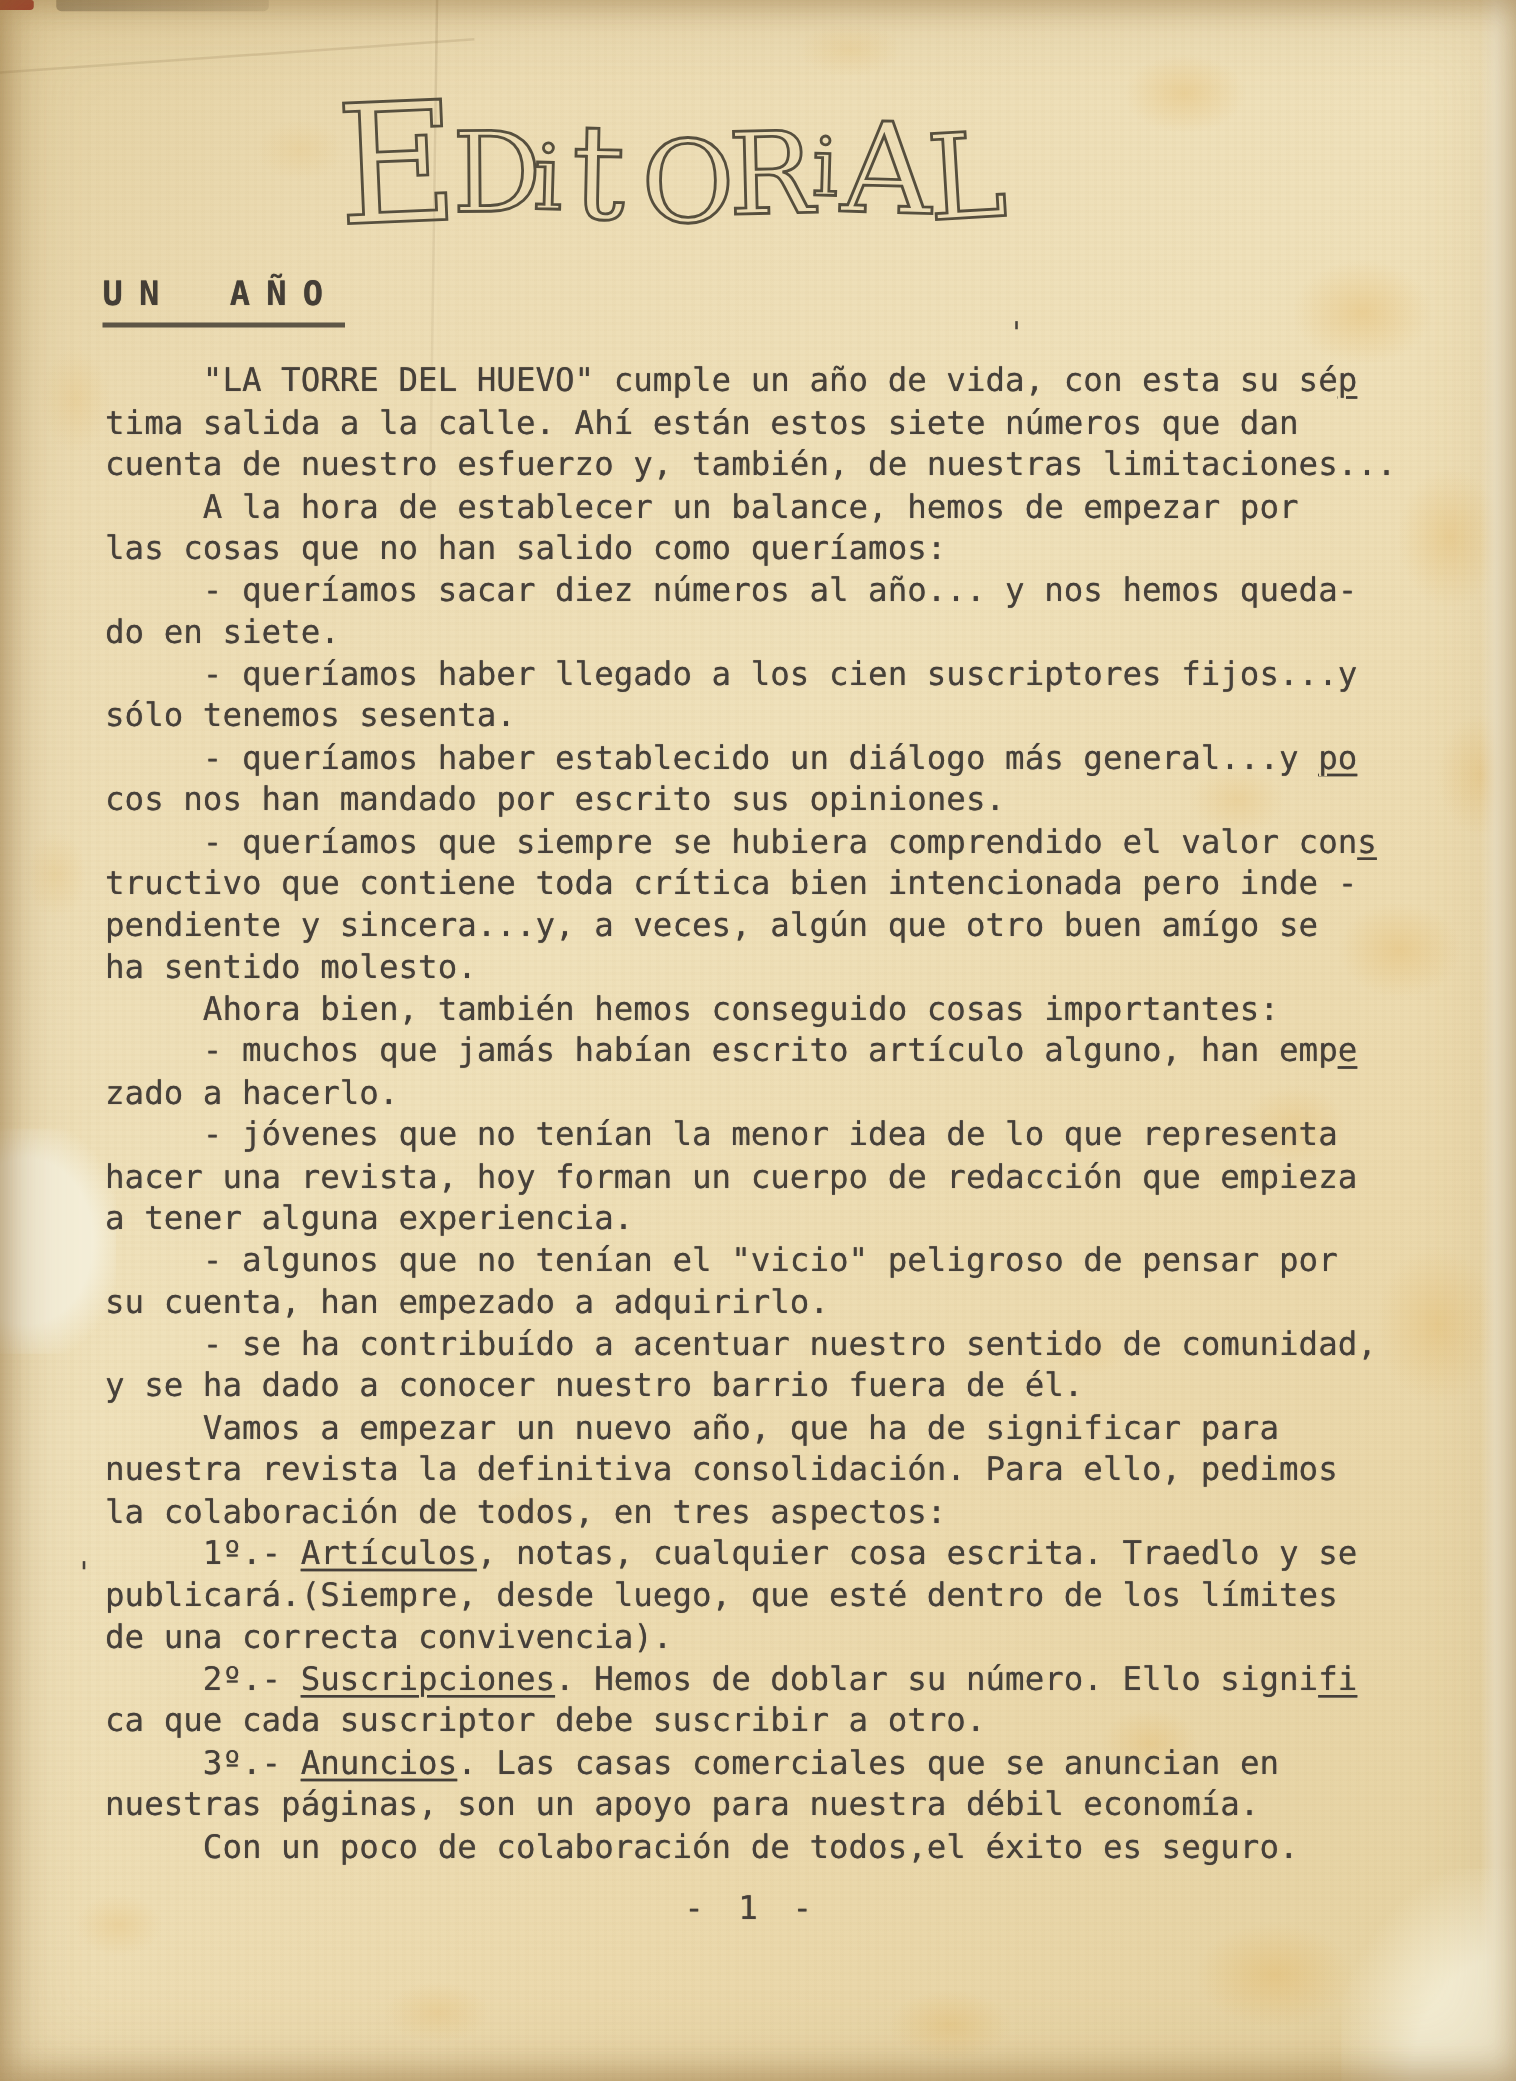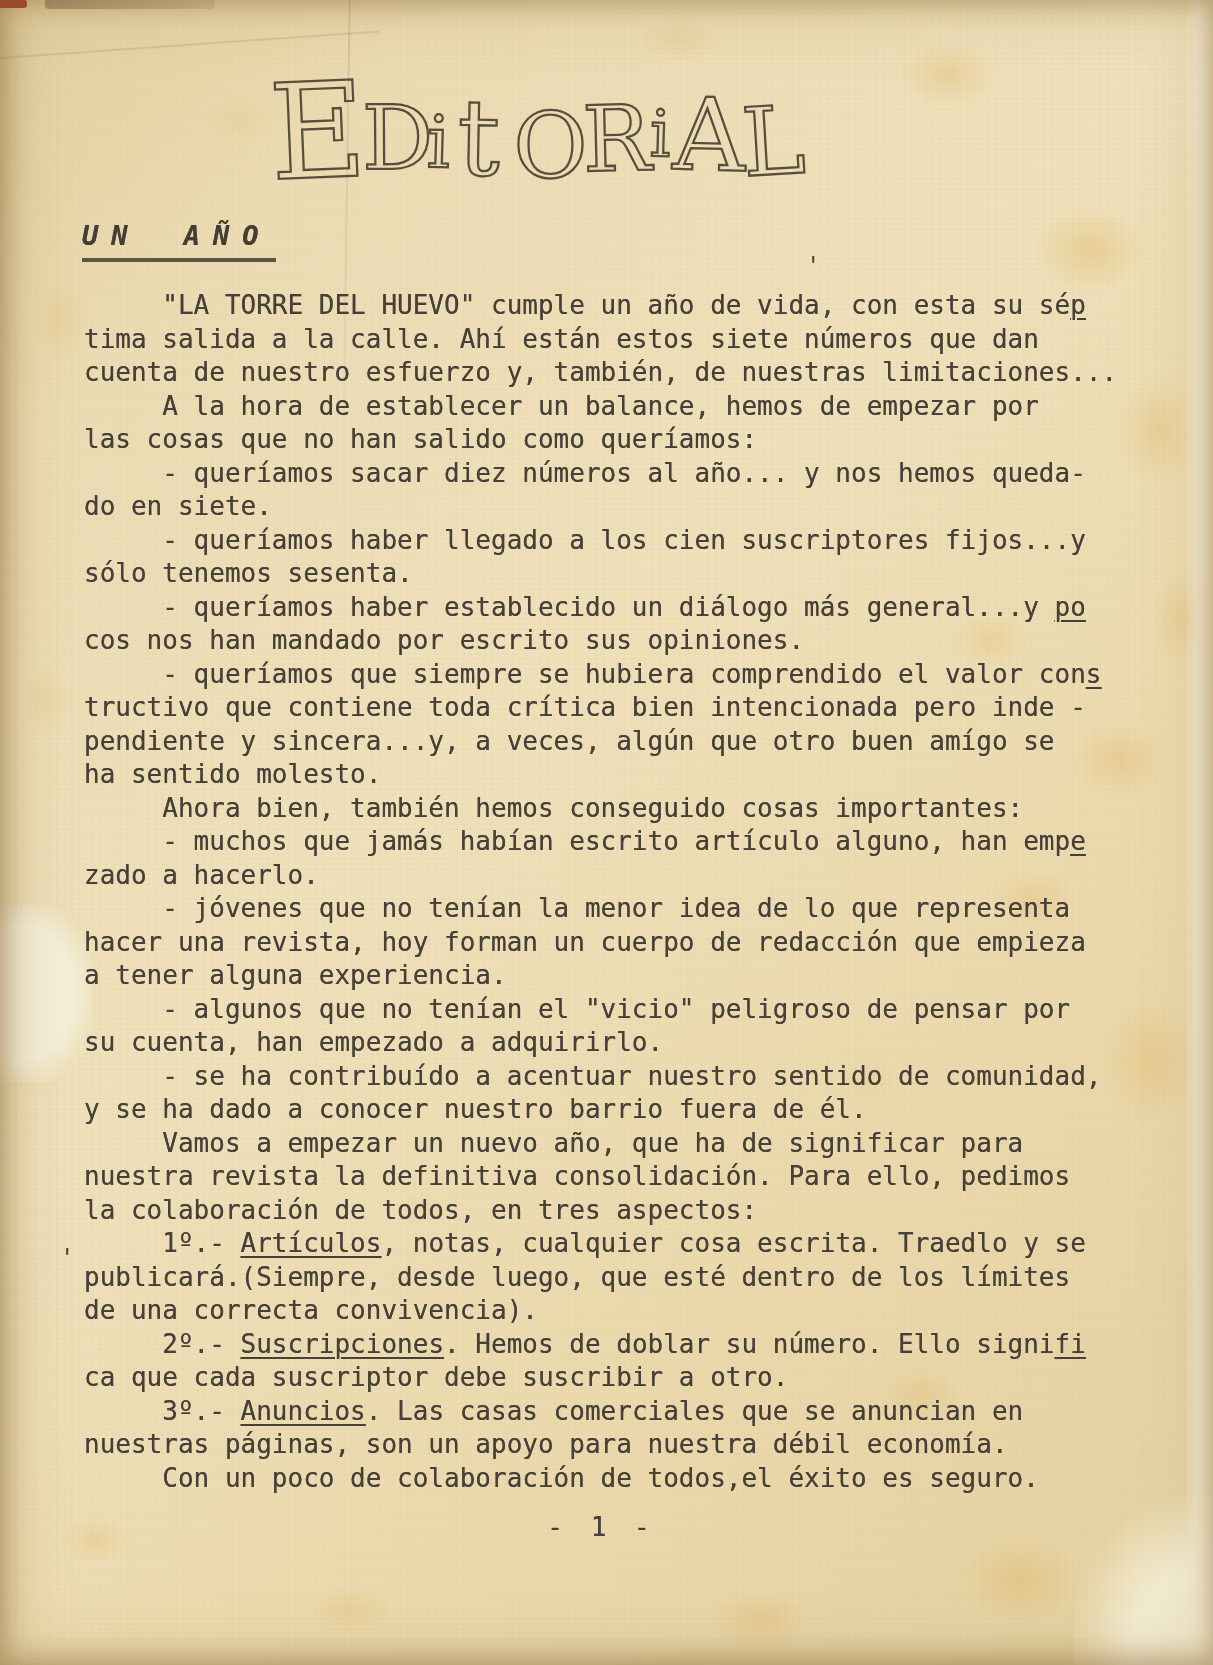--- a/index.html
+++ b/index.html
@@ -54,21 +54,21 @@
   .vignette{position:absolute;inset:0;pointer-events:none;
     box-shadow: inset 0 0 70px rgba(150,115,60,.28),
                 inset 12px 0 28px rgba(130,95,45,.22),
                 inset 0 -10px 22px rgba(130,95,45,.25),
                 inset 0 8px 18px rgba(130,95,45,.16);}
   .title-svg{position:absolute;left:258px;top:30px;width:548px;height:182px;transform:rotate(-.4deg);}
   .title-svg text{font-family:"DejaVu Serif",serif;fill:none;stroke:#564f3e;stroke-width:2.4px;}
   .heading{position:absolute;left:82px;top:220px;font-size:27px;font-weight:bold;
     letter-spacing:13px;word-spacing:14px;color:#443e36;width:-moz-fit-content;width:fit-content;
     padding:0 4px 7px 0;border-bottom:4px solid rgba(68,62,52,.85);
-    text-shadow:0 0 .6px rgba(70,60,45,.8);font-style:italic;}
+    text-shadow:0 0 .6px rgba(70,60,45,.8);}
   .body-text{position:absolute;left:84px;top:289px;font-size:26px;line-height:33.5px;
     white-space:pre;color:#46403a;text-shadow:0 0 .6px rgba(70,60,45,.75);}
   .line{height:33.5px;}
   .u{text-decoration:underline;text-decoration-thickness:2px;text-underline-offset:4px;}
   .page-number{position:absolute;left:84px;top:1512px;width:1035px;text-align:center;
     font-size:26px;letter-spacing:6px;color:#46403a;text-shadow:0 0 .6px rgba(70,60,45,.75);}
   .stray{position:absolute;font-size:24px;color:#4a443c;}
   .stray-1{left:806px;top:252px;}
   .stray-2{left:60px;top:1244px;}
 </style>

